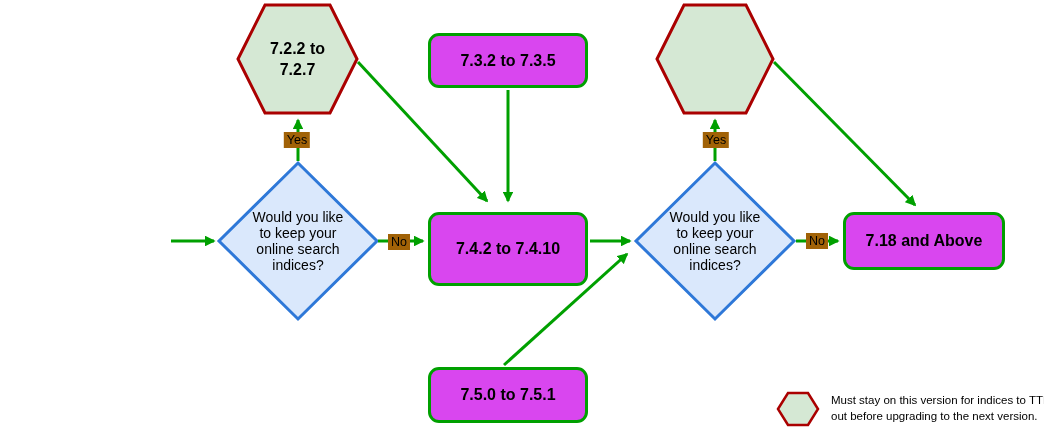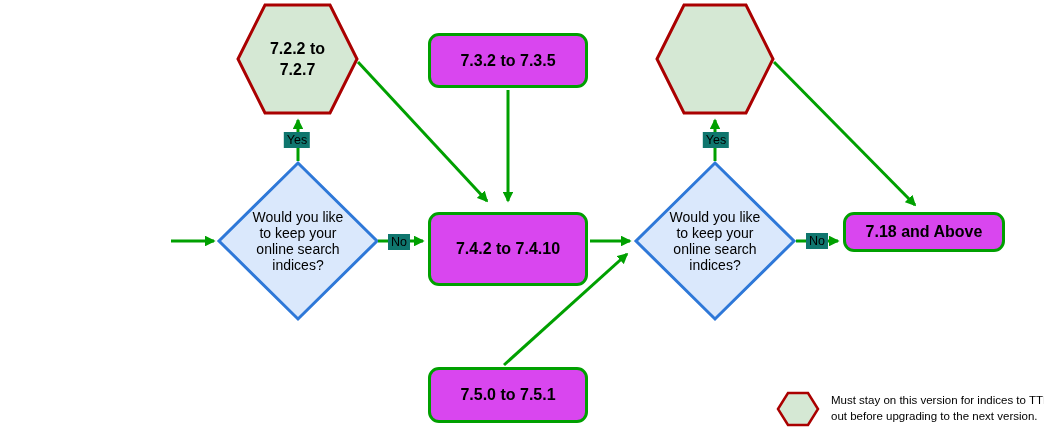--- a/index.html
+++ b/index.html
@@ -19,38 +19,38 @@
     background:#d946ef;
     border:3px solid #00a000;
     border-radius:11px;
     display:flex;align-items:center;justify-content:center;
     font-weight:bold;font-size:16px;text-align:center;
   }
   #n712{left:10px;top:212px;width:158px;height:58px;}
   #n732{left:428px;top:33px;width:160px;height:55px;}
   #n742{left:428px;top:212px;width:160px;height:74px;}
   #n750{left:428px;top:367px;width:160px;height:56px;}
-  #n718{left:843px;top:212px;width:162px;height:40px;}
+  #n718{left:843px;top:212px;width:162px;height:58px;}
   
   .shape-label{
     position:absolute;
     display:flex;align-items:center;justify-content:flex-end;
     text-align:center;
   }
   .hex-label{font-weight:bold;font-size:16px;line-height:21px;}
   #lhex722{left:253px;top:30px;width:89px;height:58px;}
   #lhex78x{left:671px;top:30px;width:89px;height:58px;}
   .diamond-label{font-size:14px;line-height:16px;}
   #ldec1{left:249px;top:187px;width:98px;height:108px;}
   #ldec2{left:666px;top:187px;width:98px;height:108px;}
   
   .edge-label{
     position:absolute;
     transform:translate(-50%,-50%);
-    background:#0f766e;
+    background:#a16207;
     font-size:12.5px;
     padding:1px 3px;
     white-space:nowrap;
   }
   #eyes1{left:297px;top:140px;}
   #eno1{left:399px;top:242px;}
   #eyes2{left:716px;top:140px;}
   #eno2{left:817px;top:241px;}
   
   .legend-text{

